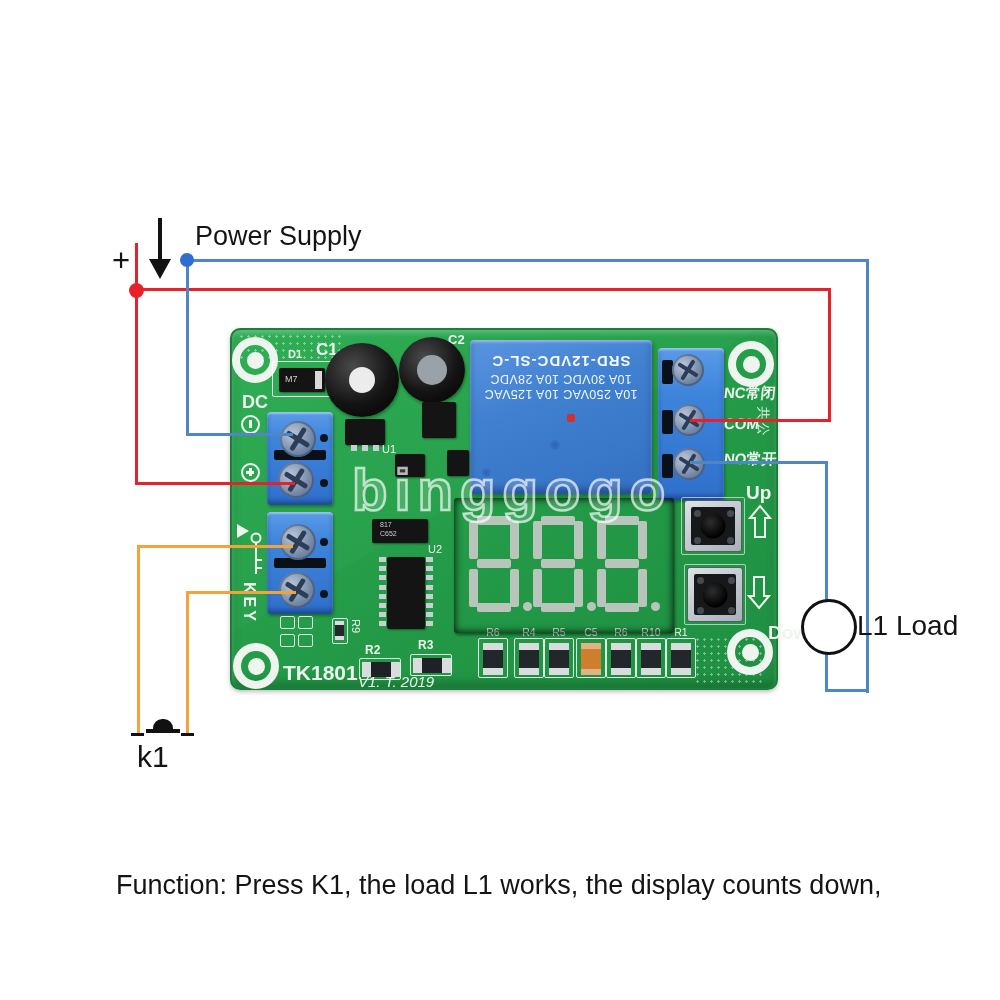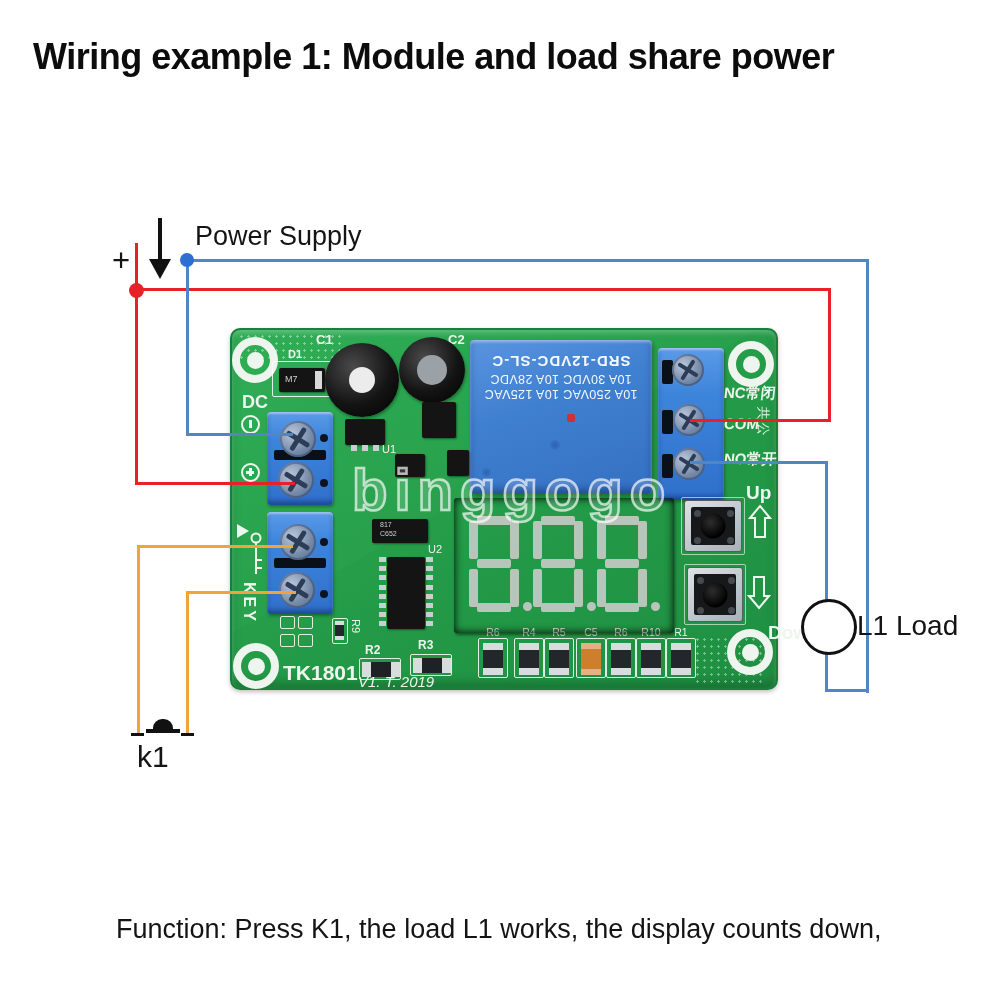--- a/index.html
+++ b/index.html
@@ -74,21 +74,20 @@
   .term-icon{width:19px;height:19px;border:2.5px solid #eef4ee;border-radius:50%;box-sizing:border-box;}
   .arrowhead{width:0;height:0;border-left:11px solid transparent;border-right:11px solid transparent;border-top:20px solid #111;}
   .tri-right{width:0;height:0;border-top:7px solid transparent;border-bottom:7px solid transparent;border-left:12px solid #eef4ee;}
   svg{display:block;}
 </style>
 </head>
 <body>
 
 <div id="canvas">
 
-  <div class="abs title">Wiring example 1: Module and load share power</div>
 
   <div class="abs note" style="left:112px;top:243px;font-size:31px;">+</div>
   <div class="abs" style="left:158px;top:218px;width:4px;height:44px;background:#111;z-index:6;"></div>
   <div class="abs arrowhead" style="left:149px;top:259px;z-index:6;"></div>
   <div class="abs note" style="left:195px;top:221px;font-size:27px;">Power Supply</div>
 
   <div class="wire w-red" style="left:135px;top:243px;width:3px;height:48px;"></div>
   <div class="wire w-red" style="left:135px;top:288px;width:696px;height:3px;"></div>
   <div class="wire w-red" style="left:828px;top:288px;width:3px;height:133px;"></div>
   <div class="wire w-red" style="left:690px;top:419px;width:141px;height:3px;"></div>
@@ -130,21 +129,21 @@
     <div class="abs hole" style="left:1px;top:313px;"></div>
     <div class="abs hole" style="left:495px;top:299px;"></div>
 
     <div class="abs frame" style="left:40px;top:31px;width:62px;height:36px;"></div>
     <div class="abs silk" style="left:56px;top:18px;font-size:11px;font-weight:bold;">D1</div>
     <div class="abs chip" style="left:47px;top:38px;width:46px;height:24px;">
       <span class="abs" style="left:6px;top:6px;font-size:9px;color:#cfcfcf;">M7</span>
       <span class="abs" style="right:3px;top:3px;width:7px;height:18px;background:#d8d8d8;"></span>
     </div>
 
-    <div class="abs silk" style="left:84px;top:2px;font-size:13px;font-weight:bold;">C1</div>
+    <div class="abs silk" style="left:84px;top:10px;font-size:17px;font-weight:bold;">C1</div>
     <div class="abs cap" style="left:93px;top:13px;width:74px;height:74px;">
       <span class="capcore" style="width:26px;height:26px;background:#ececec;"></span>
     </div>
     <div class="abs silk" style="left:216px;top:2px;font-size:13px;font-weight:bold;">C2</div>
     <div class="abs cap" style="left:167px;top:7px;width:66px;height:66px;">
       <span class="capcore" style="width:30px;height:30px;background:#9aa2a8;"></span>
     </div>
 
     <div id="relay" class="abs" style="left:238px;top:10px;width:182px;height:154px;">
       <div id="relay-text">
@@ -321,15 +320,15 @@
       </div>
       <div class="dp" style="left:197px;top:104px;"></div>
     </div>
 
     <div class="abs silk" style="left:51px;top:331px;font-size:21px;font-weight:bold;">TK1801</div>
     <div class="abs silk" style="left:126px;top:343px;font-size:15px;font-style:italic;">V1. T. 2019</div>
   </div>
 
   <div id="wm" class="abs">binggogo</div>
 
-  <div class="abs note" style="left:116px;top:914px;font-size:27px;">Function: Press K1, the load L1 works, the display counts down,</div>
+  <div class="abs note" style="left:116px;top:870px;font-size:27px;">Function: Press K1, the load L1 works, the display counts down,</div>
 
 </div>
 
 </body></html>

